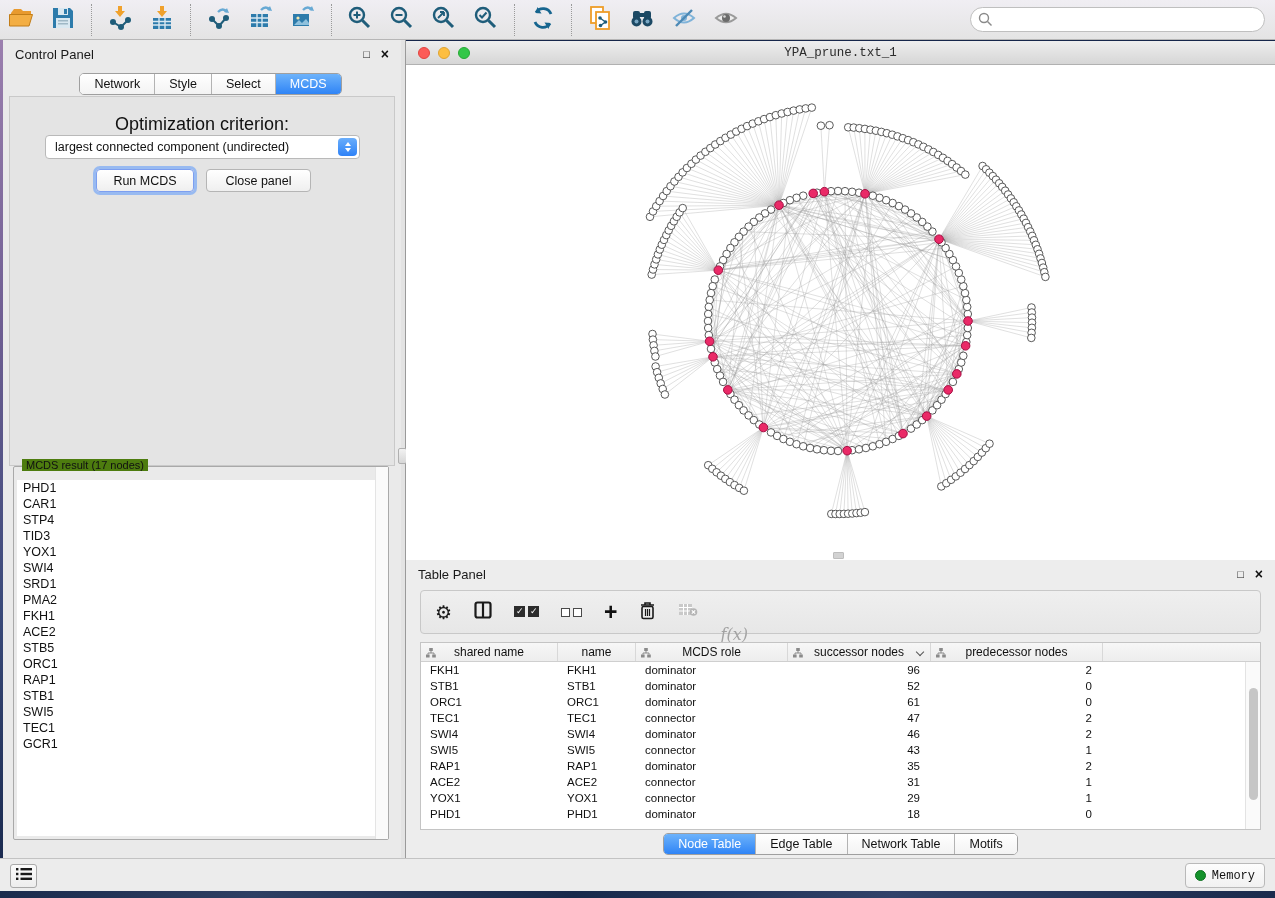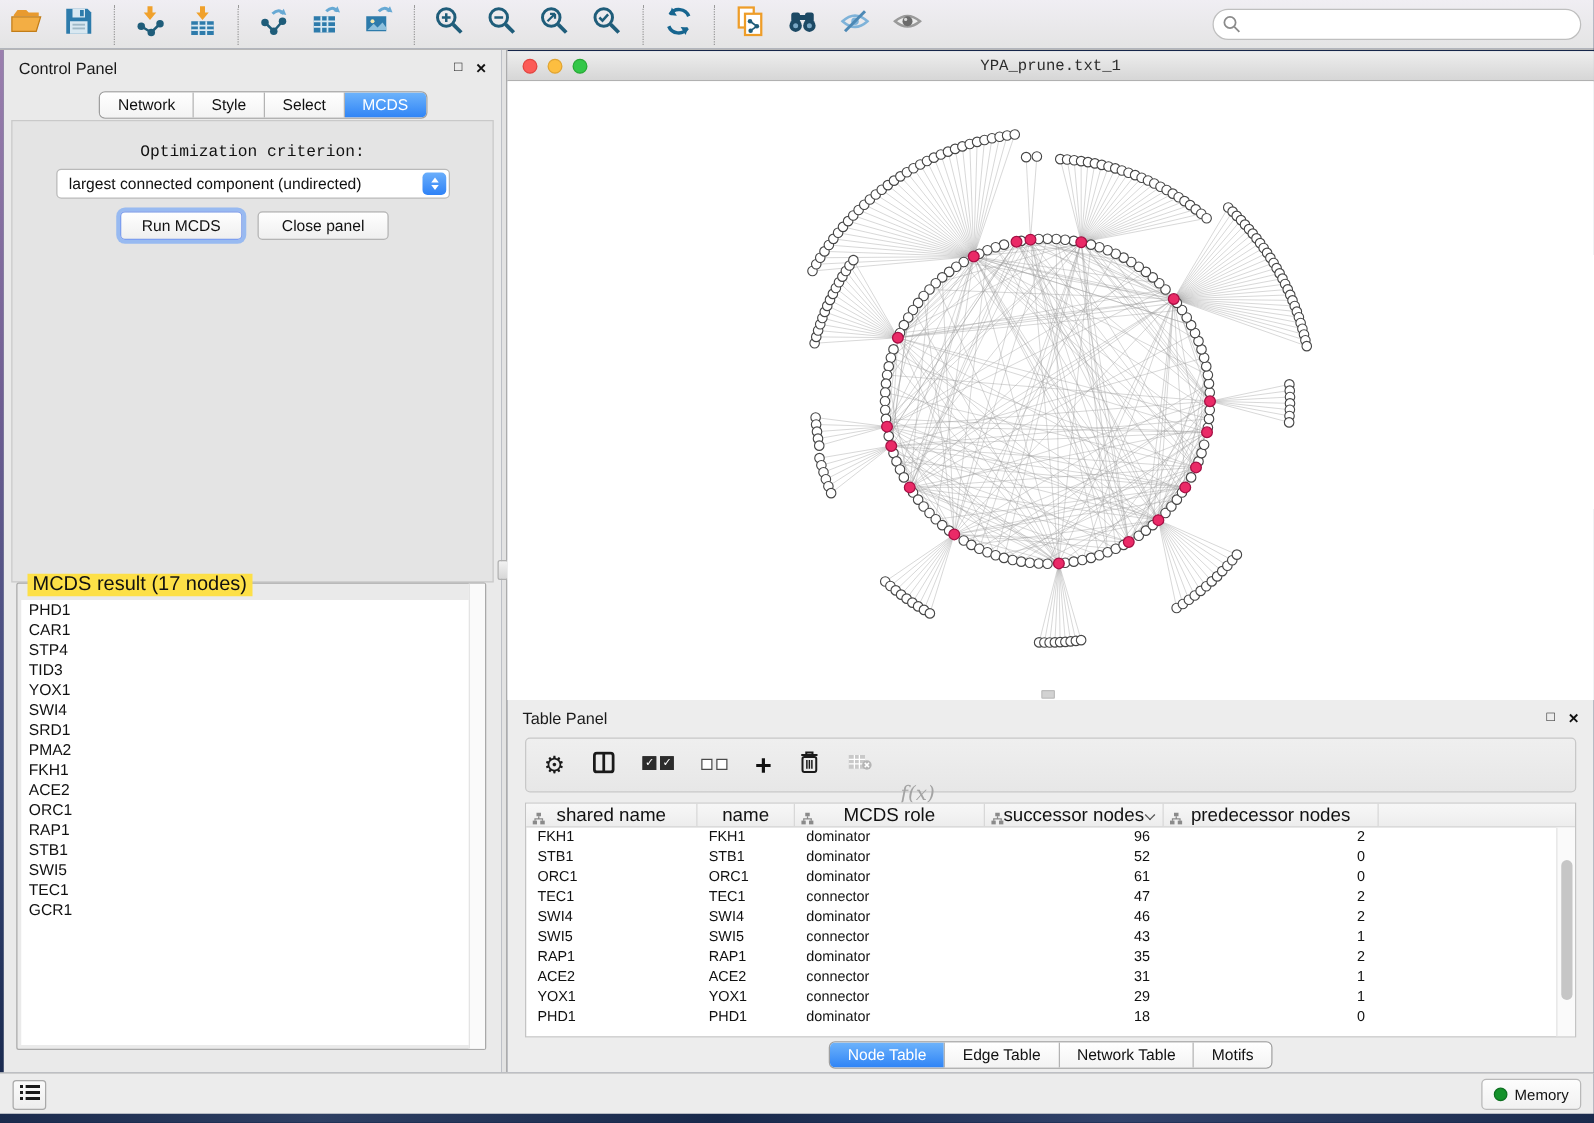--- a/index.html
+++ b/index.html
@@ -39,42 +39,42 @@
   .seg-group { display:inline-flex; background:#fff; border:1px solid #9f9f9f; border-radius:5px;
     overflow:hidden; height:22px; }
   .seg-tab { padding:0 14px; font-size:12.5px; color:#111; display:flex; align-items:center;
     cursor:pointer; background:linear-gradient(#ffffff,#f3f3f3); }
   .seg-tab + .seg-tab { border-left:1px solid #b3b3b3;text-align:center; }
   .seg-tab.selected { background:linear-gradient(#6db3fb,#2f84f6); color:#fff; }
 
   #mcds-content { left:6px; top:56px; width:386px; height:370px; background:#e4e4e4;
     border:1px solid #c9c9c9; }
   #criterion-label { width:100%; text-align:center; position:absolute; top:17px;
-    font-size:13px; color:#111;font-family:Liberation Mono, monospace; }
+    font-size:18px; color:#111; }
   #criterion-select { position:absolute; left:35px; top:38px; width:315px; height:24px;
     background:#fff; border:1px solid #b9b9b9; border-radius:4px; display:flex;
     align-items:center; font-size:12.5px; color:#111; padding-left:9px; cursor:pointer; }
   #criterion-stepper { position:absolute; right:2px; top:2px; width:19px; height:18px;
     border-radius:4px; background:linear-gradient(#6aaefb,#2e82f7); display:flex;
     flex-direction:column; align-items:center; justify-content:center; gap:2px; }
   .chev-up { width:0; height:0; border-left:3.5px solid transparent;
     border-right:3.5px solid transparent; border-bottom:4px solid #fff; }
   .chev-down { width:0; height:0; border-left:3.5px solid transparent;
     border-right:3.5px solid transparent; border-top:4px solid #fff; }
   .push-btn { position:absolute; top:72px; height:23px; background:linear-gradient(#ffffff,#efefef);
     border:1px solid #b5b5b5; border-radius:4px; font-size:12.5px; color:#111;
     display:flex; align-items:center; justify-content:center; cursor:pointer; }
   #run-mcds-button { left:86px; width:98px; border-color:#7d9ff0;
     box-shadow:0 0 0 3px rgba(90,152,252,.55); }
   #close-panel-button { left:196px; width:105px; }
 
   #mcds-groupbox { left:10px; top:426px; width:376px; height:374px;
     border:1px solid #a9a9a9; border-radius:2px; }
-  #mcds-legend { position:absolute; left:8px; top:-8px; background:#fde047;
-    padding:0 4px; font-size:16px; color:#111; }
+  #mcds-legend { position:absolute; left:8px; top:-8px; background:#4d7c0f;
+    padding:0 4px; font-size:11px; color:#111; }
   #mcds-list { position:absolute; left:3px; top:13px; right:3px; bottom:3px; background:#fff;
     overflow:hidden; }
   #mcds-scroll { position:absolute; right:0; top:0; bottom:0; width:13px; background:#fafafa;
     border-left:1px solid #e4e4e4; }
   .mcds-item { font-size:12.5px; line-height:16px; padding-left:6px; color:#111; }
 
   
   #v-splitter { left:401px; top:40px; width:5px; height:818px; background:#e3e3e3;
     border-right:1px solid #9a9a9a; }
   #v-splitter-handle { position:absolute; left:-3px; top:408px; width:9px; height:16px;
@@ -109,39 +109,39 @@
   .cb.checked:after { content:"✓"; color:#fff; font-size:9px; position:absolute; left:1px; top:-1px;}
   .cb.empty { border:1.5px solid #4a4a4a; background:#fff; }
   .cb + .cb { margin-left:3px; }
   .cb.small { width:9px; height:9px; }
 
   #tp-table { position:absolute; left:14px; top:82px; width:841px; height:188px;
     background:#fff; border:1px solid #c4c4c4; }
   #tp-header { display:flex; height:19px; background:linear-gradient(#f7f7f7,#ededed);
     border-bottom:1px solid #cfcfcf; }
   .hcell { position:relative; display:flex; align-items:center; justify-content:center;
-    border-right:1px solid #d8d8d8; font-size:15px; color:#111; cursor:pointer;text-align:center; }
+    border-right:1px solid #d8d8d8; font-size:12px; color:#111; cursor:pointer;text-align:center; }
   .hcell .colicon { position:absolute; left:5px; top:4px; }
   .hcell .sort-chev { position:absolute; right:7px; top:6px; width:6px; height:6px;
     border-right:1.4px solid #555; border-bottom:1.4px solid #555; transform:rotate(45deg); }
   .hfill { flex:1; border-right:none; }
   #tp-body { position:absolute; left:0; top:19px; right:15px; bottom:0; overflow:hidden; }
   .trow { display:flex; height:16px; align-items:center; font-size:11.5px; color:#111; }
   .tcell { padding-left:9px; white-space:nowrap; overflow:hidden; }
   .tnum { text-align:right; padding-right:11px; }
   #tp-vscroll { position:absolute; right:0; top:19px; bottom:0; width:15px; background:#fafafa;
     border-left:1px solid #e3e3e3; }
   #tp-vthumb { position:absolute; left:3px; top:26px; width:9px; height:112px; background:#c6c6c6;
     border-radius:4.5px; }
 
   #tp-tabs { position:absolute; left:0; right:0; top:273px; display:flex; justify-content:center; }
 
   
   #status-bar { left:0; top:858px; width:1275px; height:33px; background:#ececec;
-    border-top:1px solid #c3c3c3; }
+    border-top:1px solid #c3c3c3;font-family:Liberation Mono, monospace; }
   #list-button { position:absolute; left:10px; top:5px; width:27px; height:24px;
     background:linear-gradient(#fbfbfb,#ededed); border:1px solid #a9a9a9; border-radius:3px;
     display:flex; align-items:center; justify-content:center; cursor:pointer; }
   #memory-button { position:absolute; right:10px; top:4px; height:25px; padding:0 9px;
     background:linear-gradient(#fdfdfd,#f1f1f1); border:1px solid #b9b9b9; border-radius:4px;
     display:flex; align-items:center; gap:6px; font-size:12px; color:#111; cursor:pointer; }
   #memory-dot { width:11px; height:11px; border-radius:50%; background:#14922b;
     border:1px solid #0d7020; }
 </style>
 </head>
@@ -342,20 +342,21 @@
     <div class="mcds-item">PHD1</div>
         <div class="mcds-item">CAR1</div>
         <div class="mcds-item">STP4</div>
         <div class="mcds-item">TID3</div>
         <div class="mcds-item">YOX1</div>
         <div class="mcds-item">SWI4</div>
         <div class="mcds-item">SRD1</div>
         <div class="mcds-item">PMA2</div>
         <div class="mcds-item">FKH1</div>
         <div class="mcds-item">ACE2</div>
+        <div class="mcds-item">STB5</div>
         <div class="mcds-item">ORC1</div>
         <div class="mcds-item">RAP1</div>
         <div class="mcds-item">STB1</div>
         <div class="mcds-item">SWI5</div>
         <div class="mcds-item">TEC1</div>
         <div class="mcds-item">GCR1</div>
       </div>
     <div id="mcds-scroll"></div>
   </div>
 </div>

